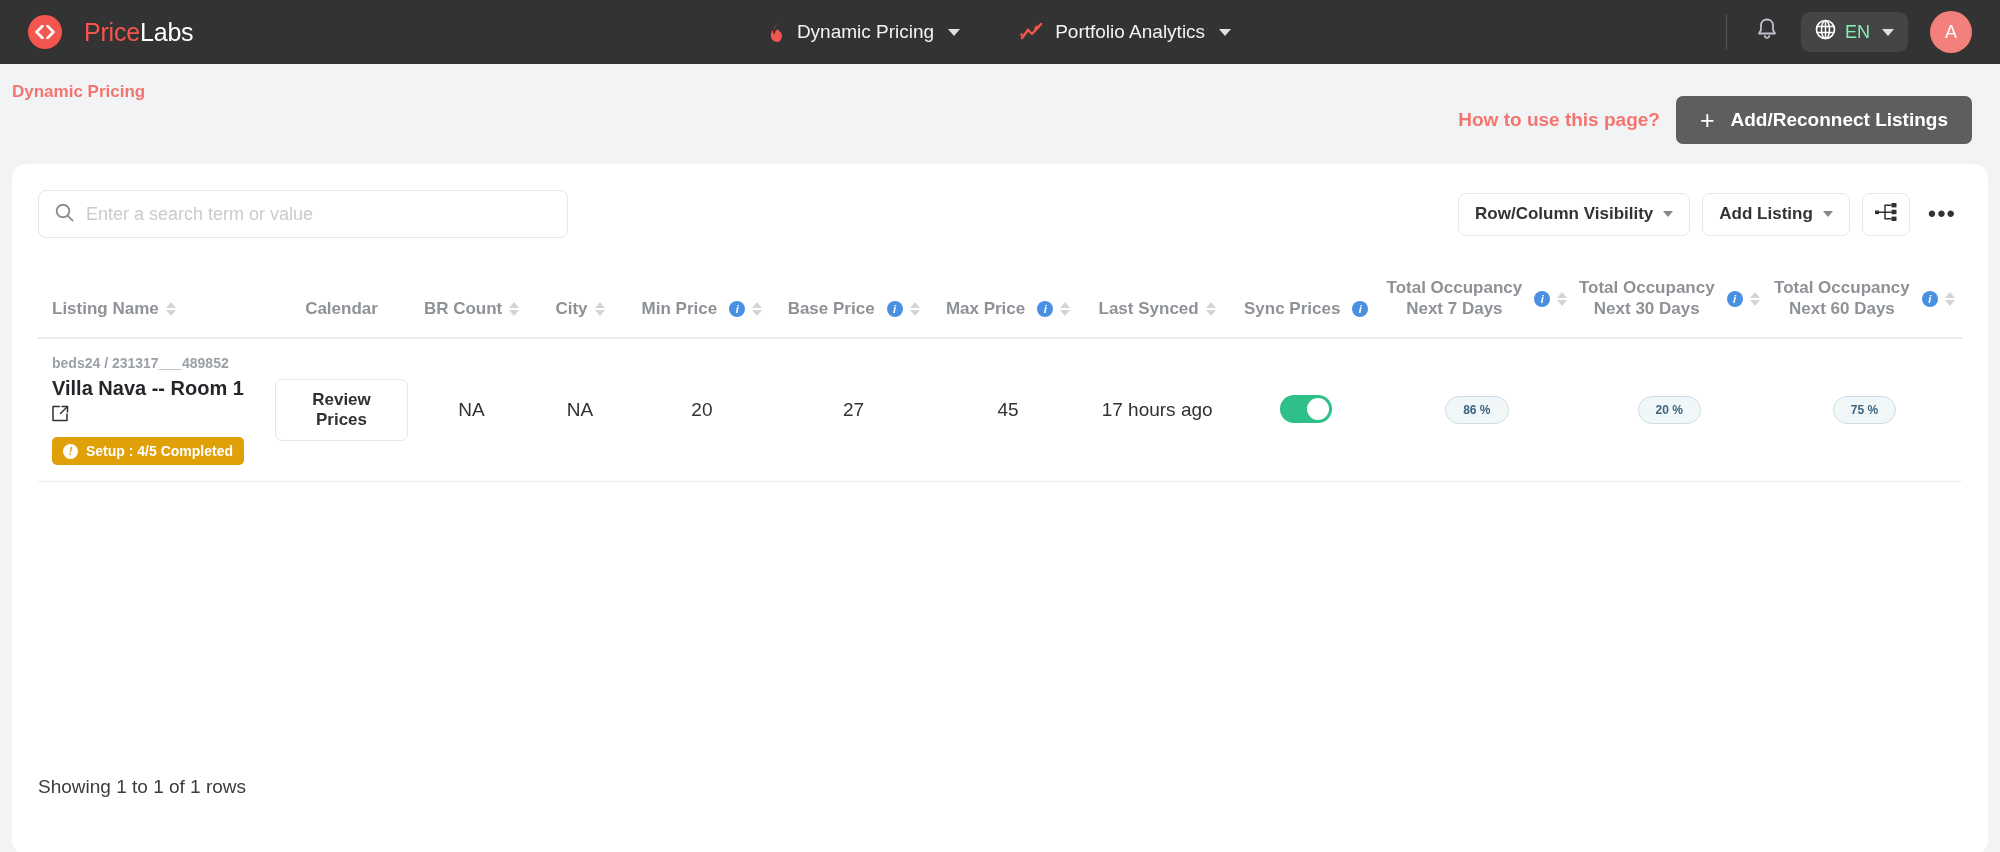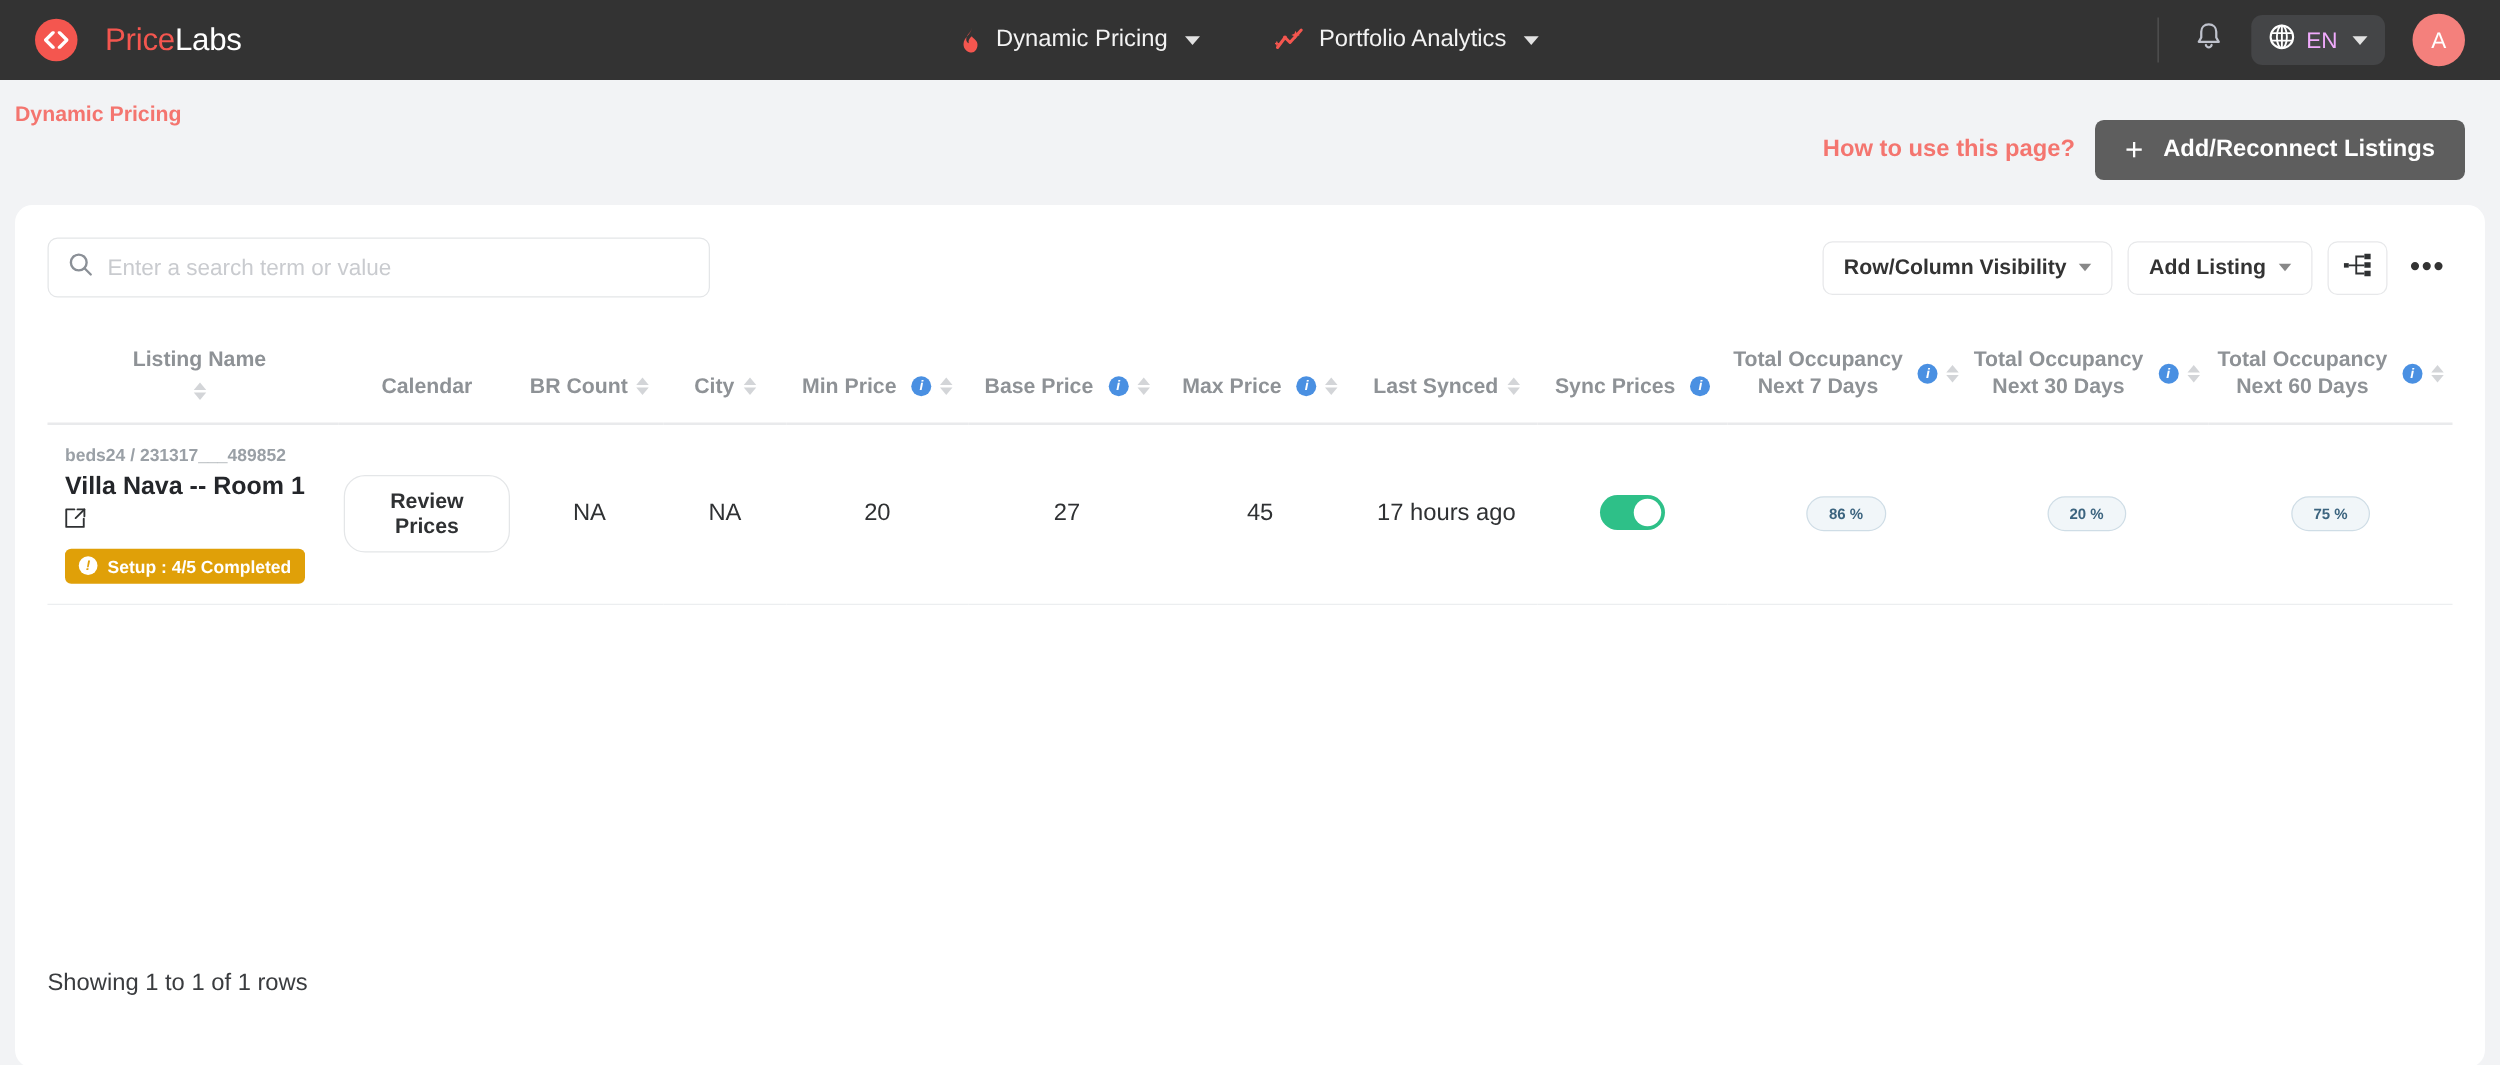--- a/index.html
+++ b/index.html
@@ -50,21 +50,21 @@
   }
 
   .nav-right {
     margin-left: auto; display: flex; align-items: center; gap: 22px;
     position: relative; z-index: 5;
   }
   .nav-divider { width: 1px; height: 36px; background: #555; margin-right: 6px; }
   .lang-pill {
     background: #444547; border-radius: 9px; height: 40px;
     display: flex; align-items: center; gap: 9px; padding: 0 14px;
-    color: #f0abfc; font-size: 18px; cursor: pointer;
+    color: #86efac; font-size: 18px; cursor: pointer;
   }
   .avatar {
     width: 42px; height: 42px; border-radius: 50%;
     background: #f4807c; color: #fff; font-size: 18px;
     display: flex; align-items: center; justify-content: center;
   }
 
   
   .page-header {
     padding: 18px 28px 10px 12px;
@@ -122,21 +122,21 @@
 
   
   table { width: 100%; border-collapse: collapse; margin-top: 30px; table-layout: fixed; }
   thead th {
     color: #8e9296; font-size: 17px; font-weight: bold;
     padding: 10px 4px 18px 4px; text-align: center; vertical-align: bottom;
     border-bottom: 2px solid #e9eaec;
   }
   th.left { text-align: left; padding-left: 14px; }
   .th-inner { display: flex; align-items: center; justify-content: center; gap: 7px; }
-  .th-inner.left { justify-content: flex-start; flex-direction: column; }
+  .th-inner.left { justify-content: flex-start; }
   .th-label { line-height: 1.22; }
   .info-i {
     display: inline-flex; align-items: center; justify-content: center;
     width: 16px; height: 16px; border-radius: 50%; background: #4a90e2;
     color: #fff; font-size: 11px; font-weight: bold; font-style: italic;
     vertical-align: 1px; margin-left: 5px; flex: none;
   }
   .sorter { display: inline-flex; flex-direction: column; gap: 2px; flex: none; }
   .sorter i {
     width: 0; height: 0; border-left: 5px solid transparent; border-right: 5px solid transparent;
@@ -157,21 +157,21 @@
     display: inline-flex; align-items: center; gap: 8px;
     background: #e0a008; color: #fff; border-radius: 5px;
     font-size: 14px; font-weight: bold; padding: 6px 11px; margin-top: 10px;
   }
   .badge-i {
     width: 15px; height: 15px; border-radius: 50%; background: #fff; color: #e0a008;
     font-size: 11px; font-weight: bold; display: inline-flex;
     align-items: center; justify-content: center; font-style: italic;
   }
   .btn-review {
-    background: #fff; border: 1px solid #e4e6e8; border-radius: 17px;
+    background: #fff; border: 1px solid #e4e6e8; border-radius: 7px;
     padding: 10px 16px; font-size: 17px; font-weight: bold; color: #2f3133;
     cursor: pointer; font-family: "Liberation Sans", sans-serif;
   }
   .toggle {
     width: 52px; height: 28px; border-radius: 14px; background: #2ec088;
     display: inline-flex; align-items: center; justify-content: flex-end;
     padding: 0 3px; cursor: pointer;
   }
   .toggle .knob { width: 22px; height: 22px; border-radius: 50%; background: #fff; }
   .occ-pill {

